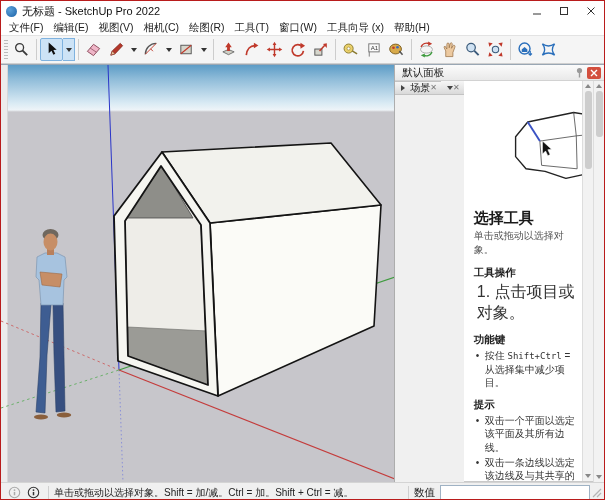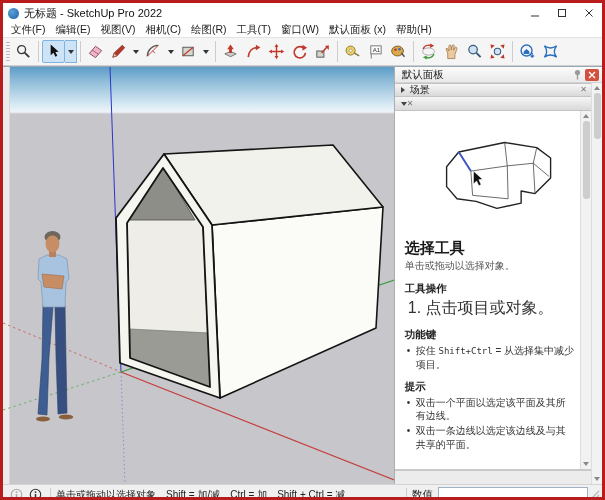--- a/index.html
+++ b/index.html
@@ -1,17 +1,17 @@
 <!DOCTYPE html>
 <html><head>
 <meta charset="utf-8">
 <style>
   * { box-sizing: border-box; margin:0; padding:0; }
   body { font-family:"Liberation Sans","DejaVu Sans",sans-serif; background:#888; }
-  .window { width:605px; height:500px; background:#fff; border:3px solid #b91c1c; position:relative; overflow:hidden; }
+  .window { width:605px; height:500px; background:#fff; border:1px solid #b91c1c; position:relative; overflow:hidden; }
 
   
   .titlebar { height:20px; display:flex; align-items:center; background:#fff; padding-left:5px; }
   .logo { width:11px; height:11px; border-radius:50%; background:radial-gradient(circle at 35% 35%, #5ba0d8, #1c63a8); margin-right:5px; flex:0 0 auto; }
   .title-text { font-size:11px; color:#111; flex:1 1 auto; white-space:nowrap; }
   .win-controls { display:flex; height:100%; }
   .win-btn { width:27px; height:100%; display:flex; align-items:center; justify-content:center; }
   .win-btn svg { display:block; }
 
   
@@ -36,21 +36,21 @@
   .scene { position:absolute; left:0; top:0; }
 
   
   .panel { width:210px; height:100%; background:#f0f0f0; border-left:1px solid #adadad; display:flex; flex-direction:column; }
   .panel-header { height:16px; display:flex; align-items:center; padding:0 3px 0 7px; font-size:10.5px; color:#222;
     background:linear-gradient(#fbfbfb,#e9e9e9); border-bottom:1px solid #d2d2d2; }
   .panel-header .ph-title { flex:1; }
   .pin-btn, .panel-close { display:flex; align-items:center; justify-content:center; margin-left:3px; }
   .panel-close { width:14px; height:12px; background:#d34f3e; border-radius:2px; }
   .panel-body { flex:1; display:flex; min-height:0; }
-  .sections { flex:1; display:flex; flex-direction:column; min-width:0; }
+  .sections { flex:1; display:flex; min-width:0; }
   .section-bar { height:14px; display:flex; align-items:center; padding:0 4px 0 6px; font-size:10px; color:#222;
     background:linear-gradient(#f6f6f6,#d9d9d9); border:1px solid #c3c3c3; border-left:none; border-right:none; }
   .section-bar + .section-bar { border-top:none; }
   .section-label { flex:1; margin-left:5px; }
   .tri-right { width:0; height:0; border-top:3.5px solid transparent; border-bottom:3.5px solid transparent; border-left:4.5px solid #444; }
   .tri-down { width:0; height:0; border-left:3.5px solid transparent; border-right:3.5px solid transparent; border-top:4.5px solid #444; }
   .bar-x { color:#777; font-size:8px; line-height:8px; }
 
   .instructor { flex:1; background:#fff; position:relative; overflow:hidden; border-bottom:1px solid #c9c9c9; }
   .instructor-content { position:absolute; inset:0 12px 0 0; padding:4px 4px 0 10px; }
@@ -111,21 +111,21 @@
   </div>
 
   <div class="menubar">
     <span class="menu-item">文件(F)</span>
     <span class="menu-item">编辑(E)</span>
     <span class="menu-item">视图(V)</span>
     <span class="menu-item">相机(C)</span>
     <span class="menu-item">绘图(R)</span>
     <span class="menu-item">工具(T)</span>
     <span class="menu-item">窗口(W)</span>
-    <span class="menu-item">默认面板 (x)</span>
+    <span class="menu-item">工具向导 (x)</span>
     <span class="menu-item">帮助(H)</span>
   </div>
 
   <div class="toolbar">
     <div class="grip"></div>
 
     <div class="tb">
         <svg width="17" height="17" viewBox="0 0 18 18">
           <circle cx="7" cy="7" r="4.2" fill="none" stroke="#3a3a3a" stroke-width="1.4"></circle>
           <line x1="10.2" y1="10.2" x2="15" y2="15" stroke="#3a3a3a" stroke-width="2"></line>

